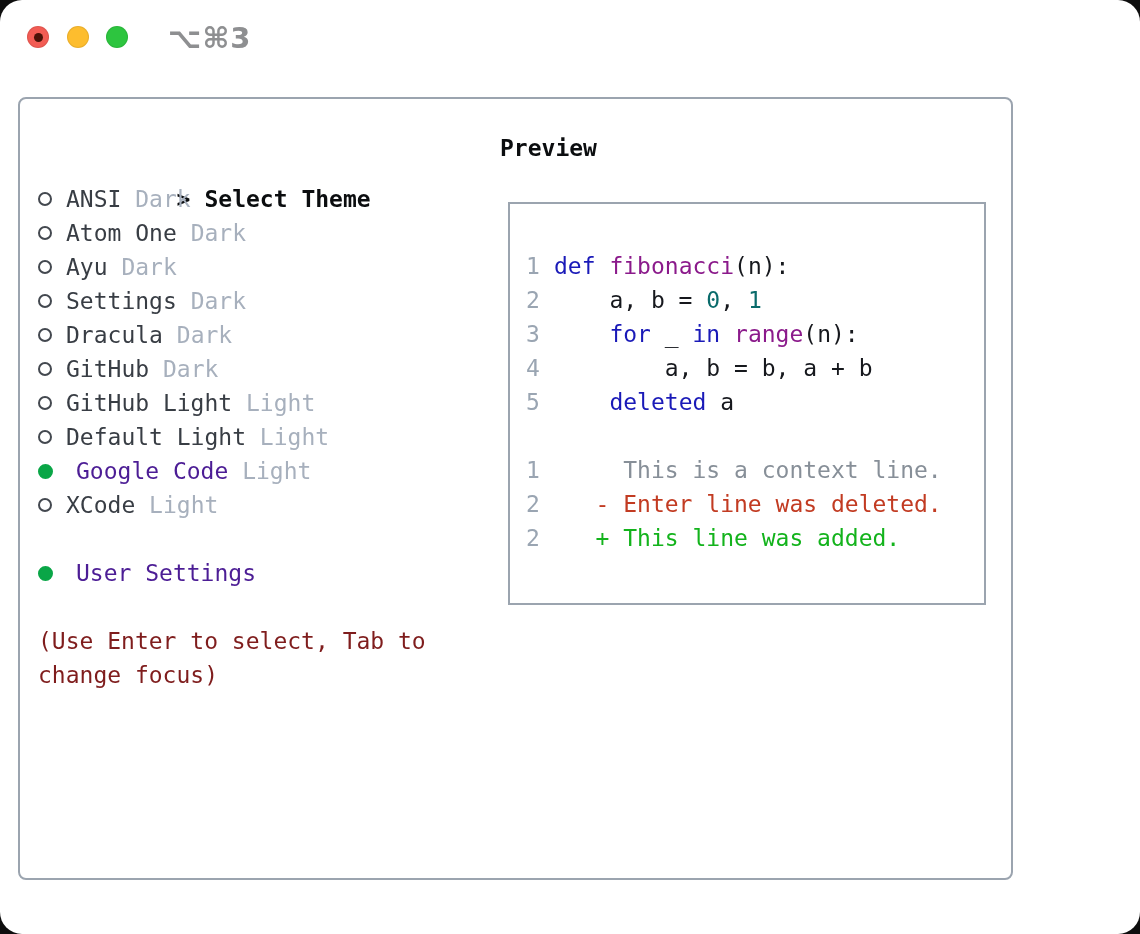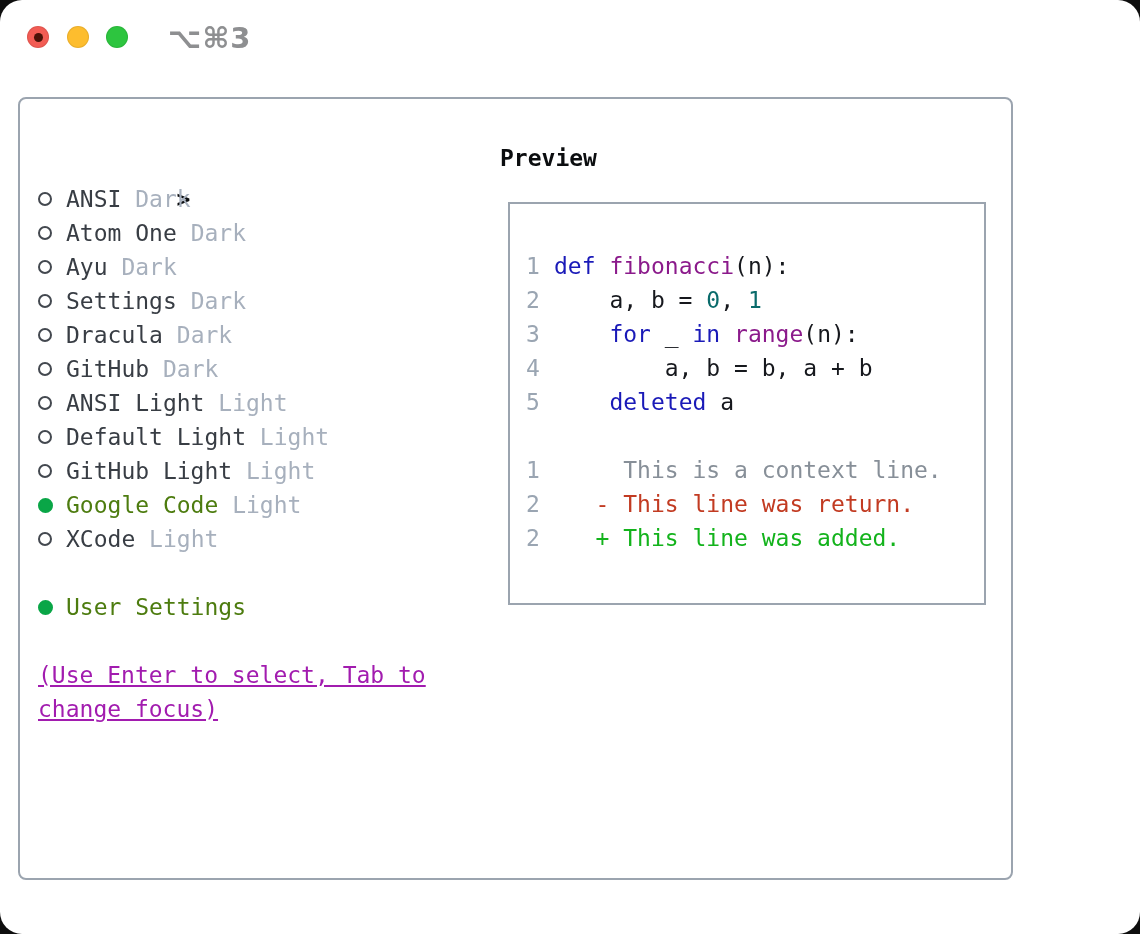--- a/index.html
+++ b/index.html
@@ -28,25 +28,25 @@
     font-family:"DejaVu Sans Mono", monospace; font-size:23px; color:#383d44;
   }
   .row { height:34px; line-height:34px; white-space:pre; }
   .left-col { position:absolute; left:18px; top:49px; width:450px; }
   .marker { display:inline-flex; width:28px; height:34px; align-items:center; vertical-align:top; }
   .arrow-glyph { font-weight:bold; color:#0b0d0f; }
   .circle { display:inline-block; width:14px; height:14px; border:2px solid #43484f; border-radius:50%; }
   .circle.sel { width:15px; height:15px; background:#0aa647; border-color:#0aa647; }
   .header-label { font-weight:bold; color:#0b0d0f; }
   .tname { color:#383d44; }
-  .tname.selgreen { color:#4d7c0f; }
+  .tname.selgreen { color:#4c1d95;margin-left:10px; }
   .tvariant { color:#a7b0bd; }
-  .help { color:#a21caf;text-decoration:underline; }
+  .help { color:#7f1d1d; }
   
-  .preview-header { position:absolute; left:480px; top:42px; font-weight:bold; color:#0b0d0f; height:34px; line-height:34px; }
+  .preview-header { position:absolute; left:480px; top:32px; font-weight:bold; color:#0b0d0f; height:34px; line-height:34px; }
   .preview-box {
     position:absolute; left:488px; top:103px; width:478px; height:403px;
     border:2px solid #9ba4af; padding:45px 14px 44px 16px; overflow:hidden;
     background:#ffffff;
   }
   .codeline { height:34px; line-height:34px; white-space:pre; }
   .ln { display:inline-block; width:28px; color:#9aa5b2; }
   .kw  { color:#1a1ab8; }
   .fn  { color:#8b1a8b;margin-top:31px; }
   .lit { color:#0a6b6b; }
@@ -67,33 +67,32 @@
       </span>
       <span class="tl yellow"></span>
       <span class="tl green"></span>
       <span class="window-title">⌥⌘3</span>
     </div>
 
     <div class="panel">
 
       <div class="left-col">
         <div class="row">
-          <span class="marker"><span class="arrow-glyph">&gt;</span></span>
+          <span class="marker"><span class="arrow-glyph">&gt;</span></span><span class="header-label">Select Theme</span>
         </div>
 
         <div id="theme-list">
             <div class="row"><span class="marker"><span class="circle"></span></span><span class="tname">ANSI</span><span class="tvariant"> Dark</span></div>
             <div class="row"><span class="marker"><span class="circle"></span></span><span class="tname">Atom One</span><span class="tvariant"> Dark</span></div>
             <div class="row"><span class="marker"><span class="circle"></span></span><span class="tname">Ayu</span><span class="tvariant"> Dark</span></div>
             <div class="row"><span class="marker"><span class="circle"></span></span><span class="tname">Settings</span><span class="tvariant"> Dark</span></div>
             <div class="row"><span class="marker"><span class="circle"></span></span><span class="tname">Dracula</span><span class="tvariant"> Dark</span></div>
             <div class="row"><span class="marker"><span class="circle"></span></span><span class="tname">GitHub</span><span class="tvariant"> Dark</span></div>
-            <div class="row"><span class="marker"><span class="circle"></span></span><span class="tname">ANSI Light</span><span class="tvariant"> Light</span></div>
+            <div class="row"><span class="marker"><span class="circle"></span></span><span class="tname">GitHub Light</span><span class="tvariant"> Light</span></div>
             <div class="row"><span class="marker"><span class="circle"></span></span><span class="tname">Default Light</span><span class="tvariant"> Light</span></div>
-            <div class="row"><span class="marker"><span class="circle"></span></span><span class="tname">GitHub Light</span><span class="tvariant"> Light</span></div>
             <div class="row"><span class="marker"><span class="circle sel"></span></span><span class="tname selgreen">Google Code</span><span class="tvariant"> Light</span></div>
             <div class="row"><span class="marker"><span class="circle"></span></span><span class="tname">XCode</span><span class="tvariant"> Light</span></div>
           </div>
 
         <div class="row"></div>
 
 
         <div id="apply-list">
             <div class="row"><span class="marker"><span class="circle sel"></span></span><span class="tname selgreen">User Settings</span></div>
           </div>
@@ -106,19 +105,19 @@
 
       <div class="preview-header">Preview</div>
       <div class="preview-box" id="preview-box">
           <div class="codeline"><span class="ln">1</span><span class="kw">def</span><span class="pl"> </span><span class="fn">fibonacci</span><span class="pl">(n):</span></div>
           <div class="codeline"><span class="ln">2</span><span class="pl">    a, b = </span><span class="lit">0</span><span class="pl">, </span><span class="lit">1</span></div>
           <div class="codeline"><span class="ln">3</span><span class="pl">    </span><span class="kw">for</span><span class="pl"> _ </span><span class="kw">in</span><span class="pl"> </span><span class="fn">range</span><span class="pl">(n):</span></div>
           <div class="codeline"><span class="ln">4</span><span class="pl">        a, b = b, a + b</span></div>
           <div class="codeline"><span class="ln">5</span><span class="pl">    </span><span class="kw">deleted</span><span class="pl"> a</span></div>
           <div class="codeline"><span class="ln"></span></div>
           <div class="codeline"><span class="ln">1</span><span class="ctx">     This is a context line.</span></div>
-          <div class="codeline"><span class="ln">2</span><span class="del">   - This line was return.</span></div>
+          <div class="codeline"><span class="ln">2</span><span class="del">   - Enter line was deleted.</span></div>
           <div class="codeline"><span class="ln">2</span><span class="add">   + This line was added.</span></div>
         </div>
 
     </div>
   </div>
 </div>
 
 </body></html>

